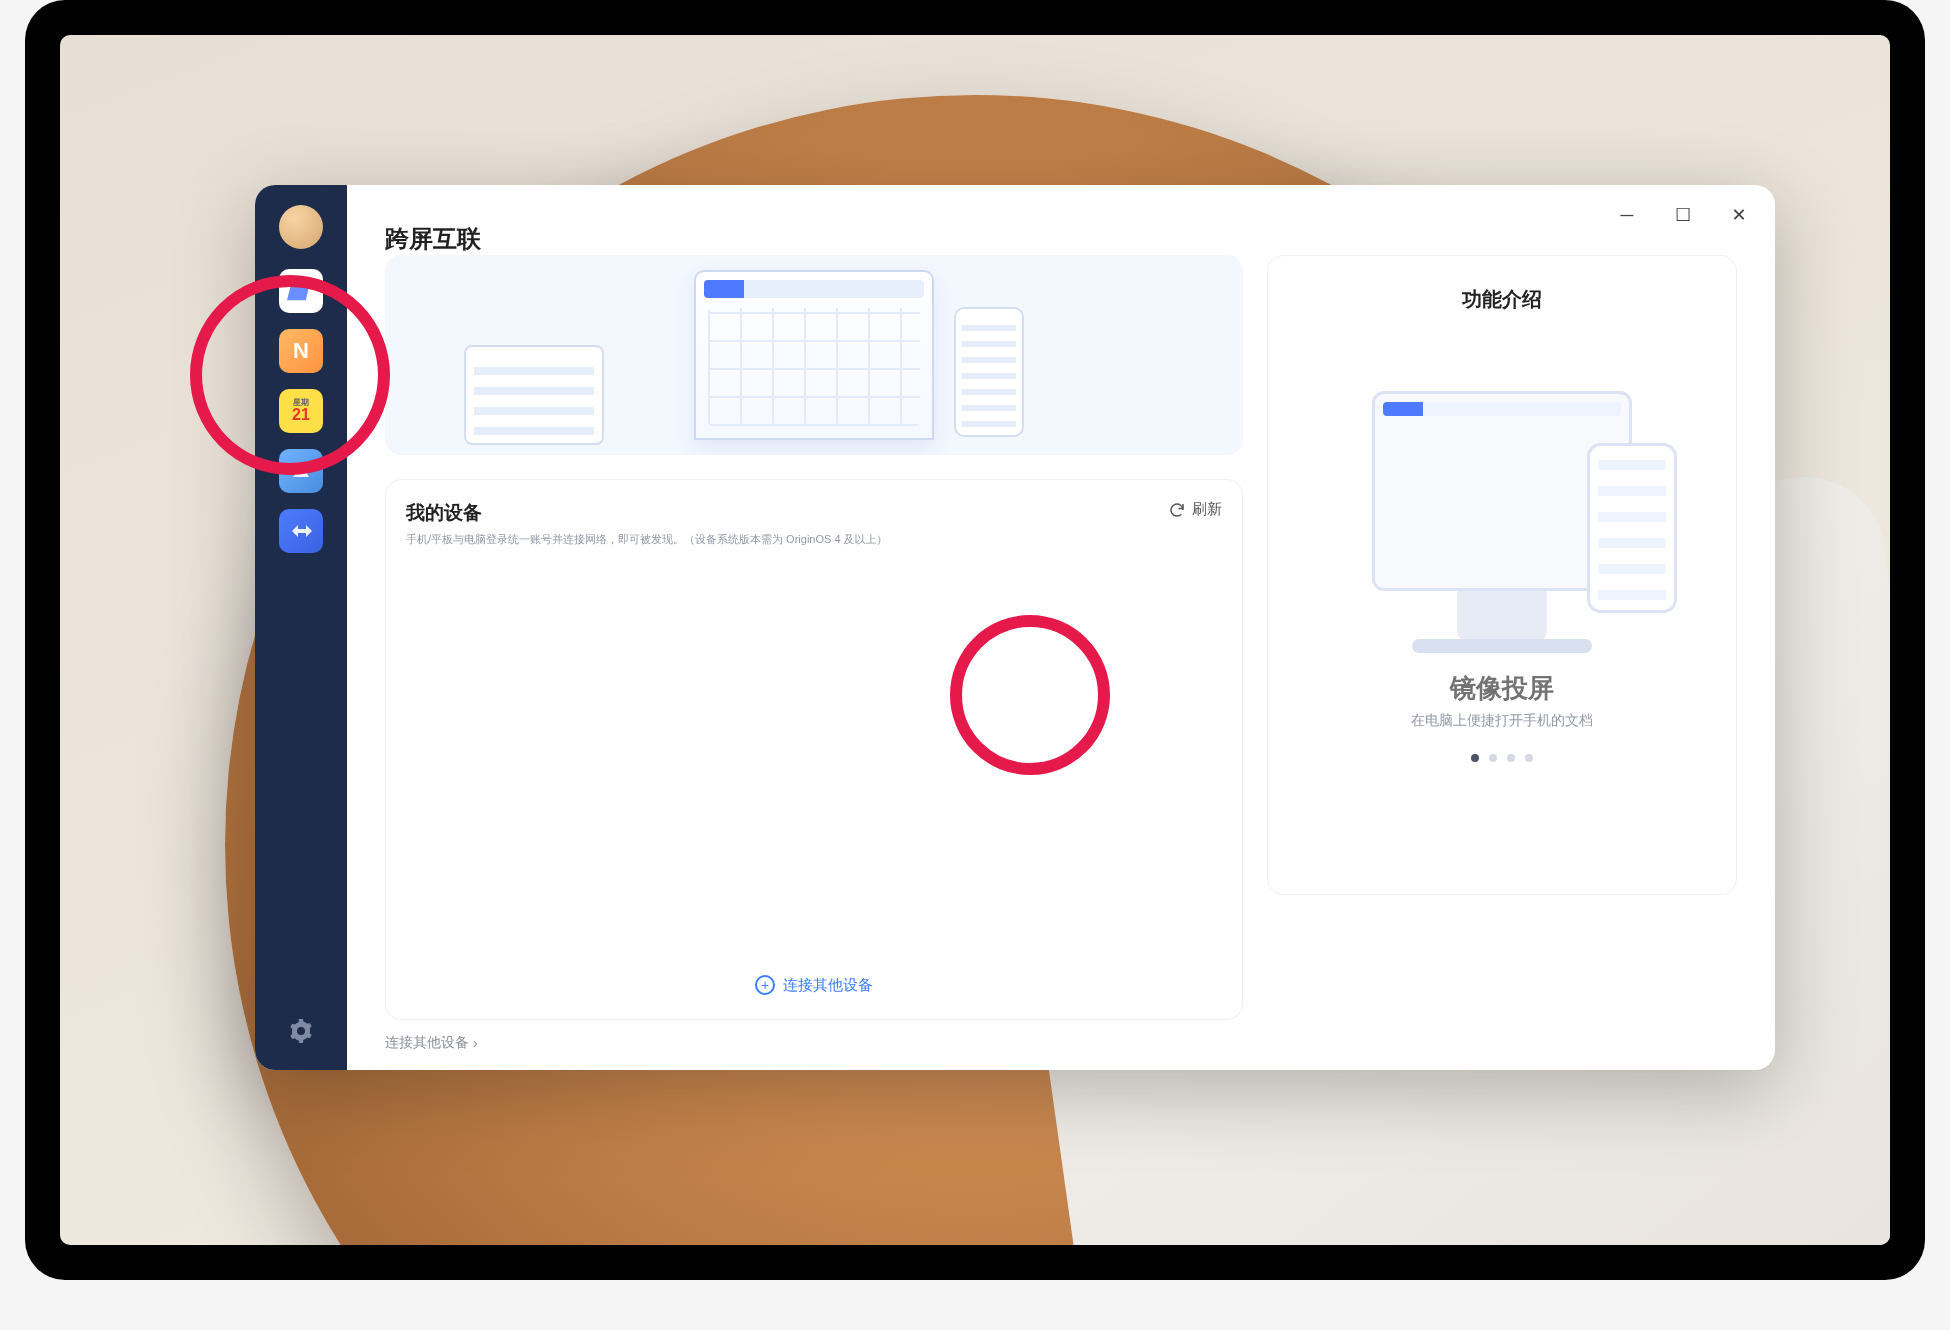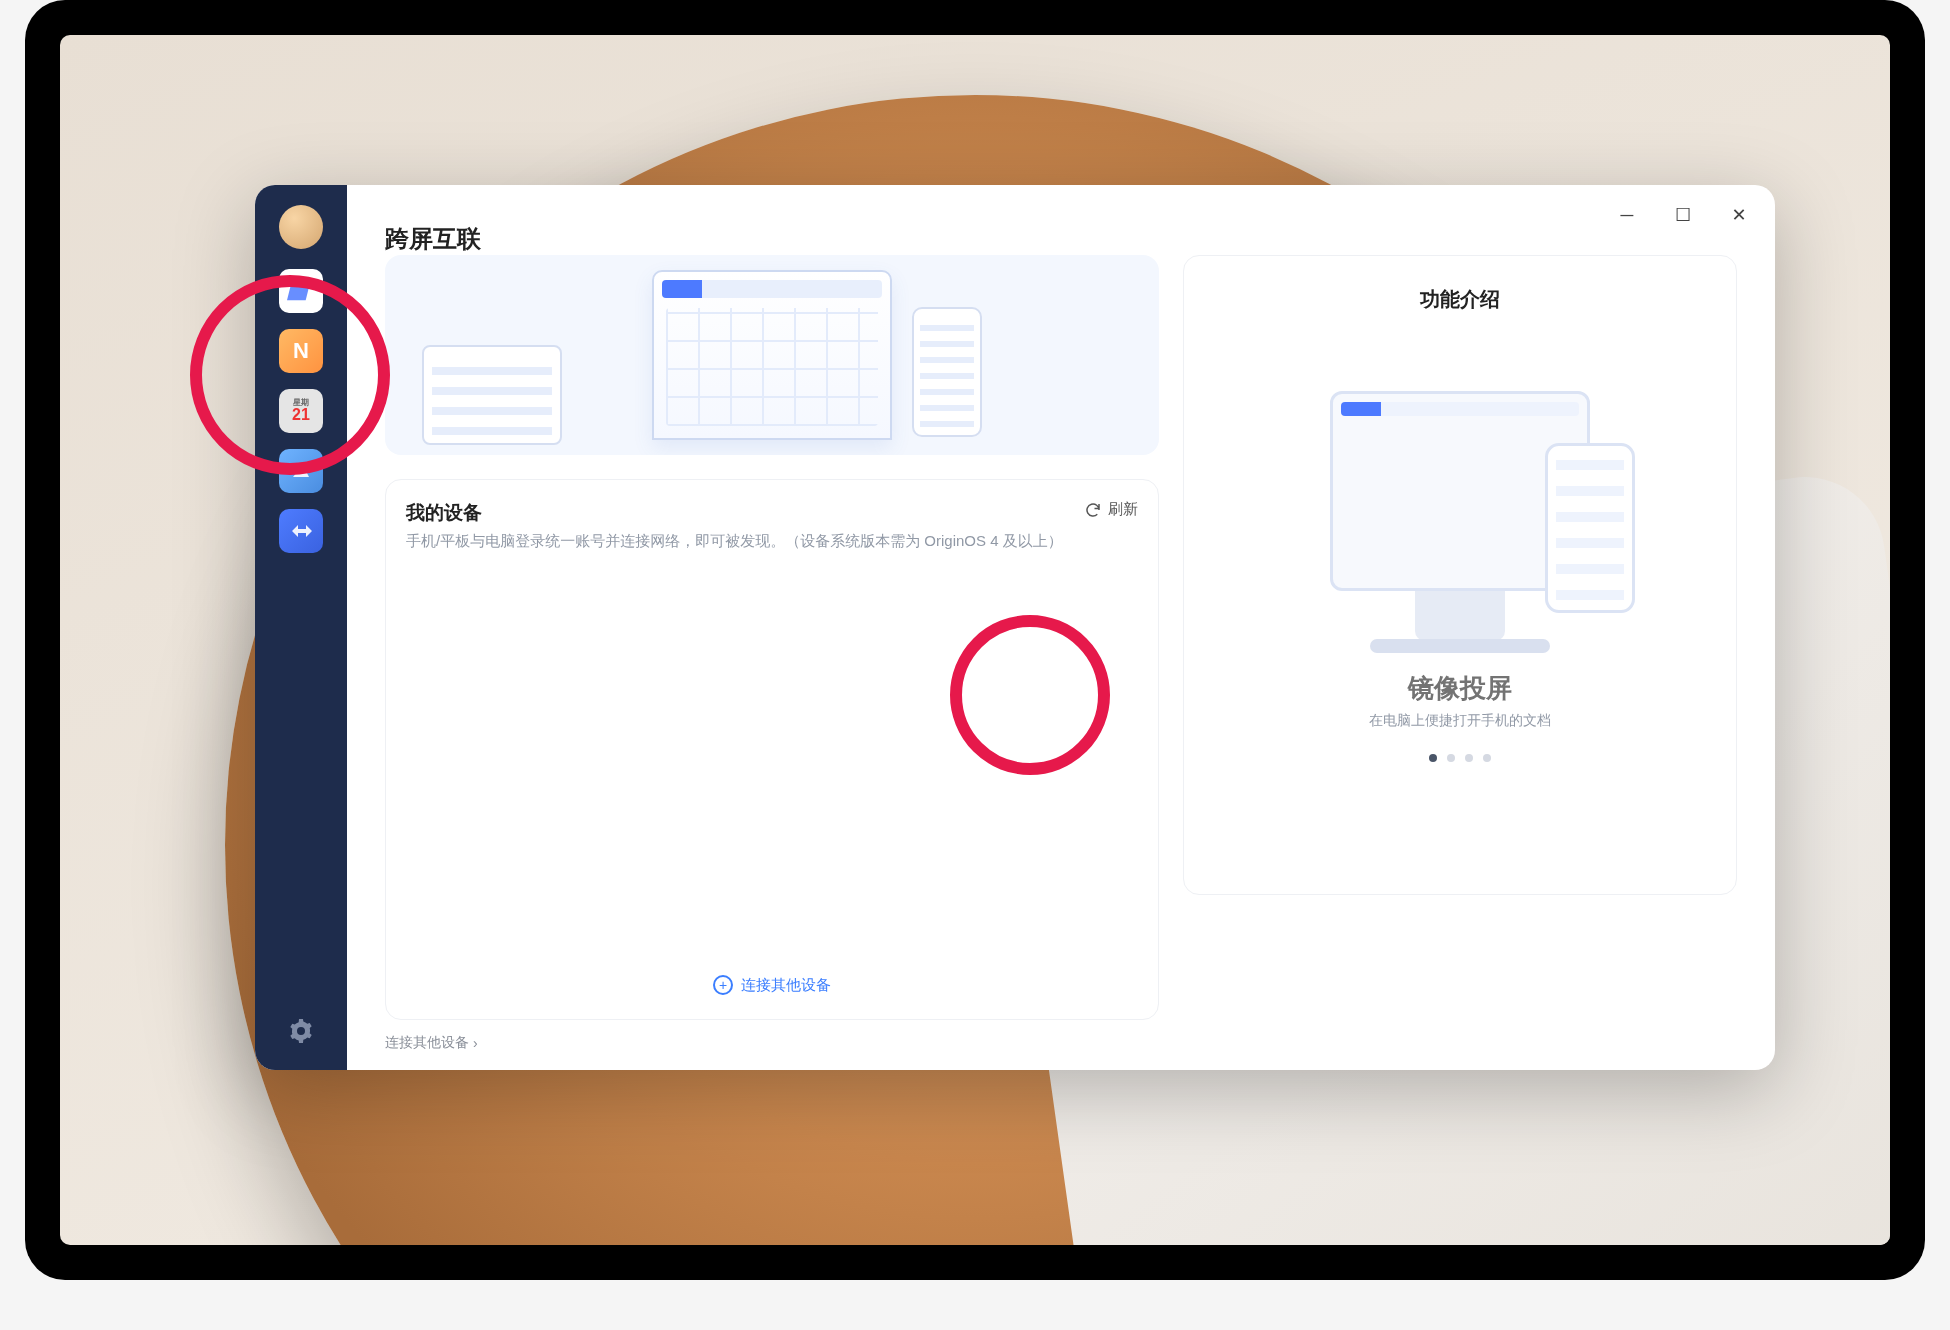--- a/index.html
+++ b/index.html
@@ -100,21 +100,21 @@
     background: transparent;
   }
   .side-item .inner-active {
     width: 44px;
     height: 44px;
     background: #fff;
     border-radius: 10px;
     display:flex;align-items:center;justify-content:center;
   }
   .side-notes { background: linear-gradient(135deg,#ffb964,#ff9340); color:#fff; font-weight:700;}
-  .side-cal { background:#e5e5e5; color:#e33; font-weight:700; font-size:16px; flex-direction:column; line-height:1;}
+  .side-cal { background:#fde047; color:#e33; font-weight:700; font-size:16px; flex-direction:column; line-height:1;}
   .side-cal small { font-size:8px; color:#666;}
   .side-gallery { background: linear-gradient(135deg,#6fb3ff,#4a8de0);}
   .side-sync { background: linear-gradient(135deg,#4e7cff,#3a62e0); color:#fff;}
   .side-settings {
     position: absolute;
     bottom: 24px;
     width: 30px;
     height: 30px;
     color: #a8b3cc;
     display:flex;align-items:center;justify-content:center;
@@ -142,21 +142,21 @@
     align-items:center;justify-content:center;
     color:#444;
     font-size: 18px;
   }
 
   .page-title { font-size: 24px; font-weight: 700; color:#222; margin-top: 10px;}
   .page-sub { font-size: 15px; color: #8a8f99; margin-top: 8px; margin-bottom: 20px;}
 
   .content-row { display:flex; gap: 24px; flex:1; min-height:0;}
   .left-col { flex: 1.45; display:flex; flex-direction:column; gap: 24px;}
-  .right-col { width: 554px; }
+  .right-col { width: 470px; }
 
   .card {
     background: #f6f7f9;
     border-radius: 16px;
     padding: 20px;
   }
   .hero-card {
     background: #f3f7fe;
     height: 200px;
     display:flex;align-items:center;justify-content:center;
@@ -215,21 +215,21 @@
   .illus-phone::after {
     content:'';
     position:absolute;
     top:8px;left:6px;right:6px;bottom:8px;
     background: repeating-linear-gradient(0deg, #e6edfb 0 6px, transparent 6px 16px);
   }
 
   .devices-card { flex:1; display:flex; flex-direction:column; background:#fff; border:1px solid #eef0f4;}
   .devices-head { display:flex; justify-content:space-between; align-items:flex-start;}
   .card-title { font-size:19px; font-weight:700; color:#222;}
-  .card-sub { font-size:15px; color:#9199a6; margin-top:6px;}
+  .card-sub { font-size:11px; color:#9199a6; margin-top:6px;}
   .refresh-btn { display:flex; align-items:center; gap:6px; color:#555; font-size:15px;}
   .refresh-btn svg { width:18px;height:18px;}
 
   .device-row {
     display:flex; align-items:center; justify-content: space-between;
     margin-top: 32px;
     padding: 4px 0;
   }
   .device-left { display:flex; align-items:center; gap:16px;}
   .device-icon {

